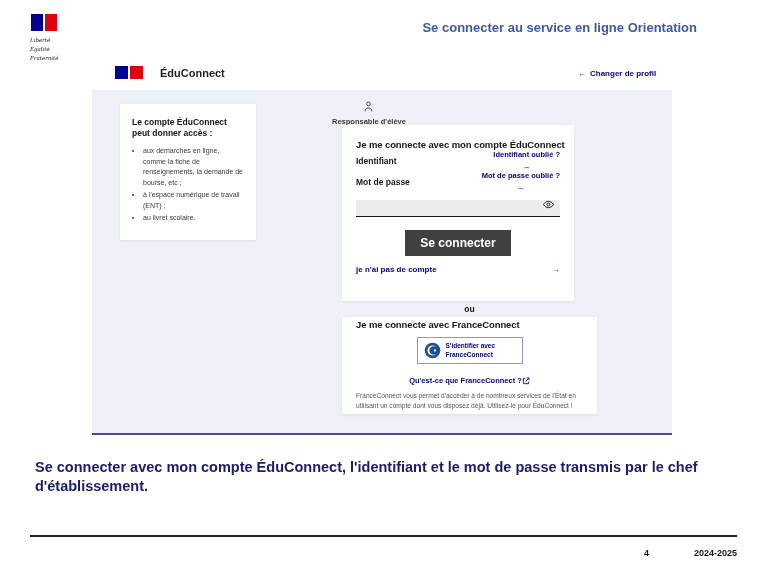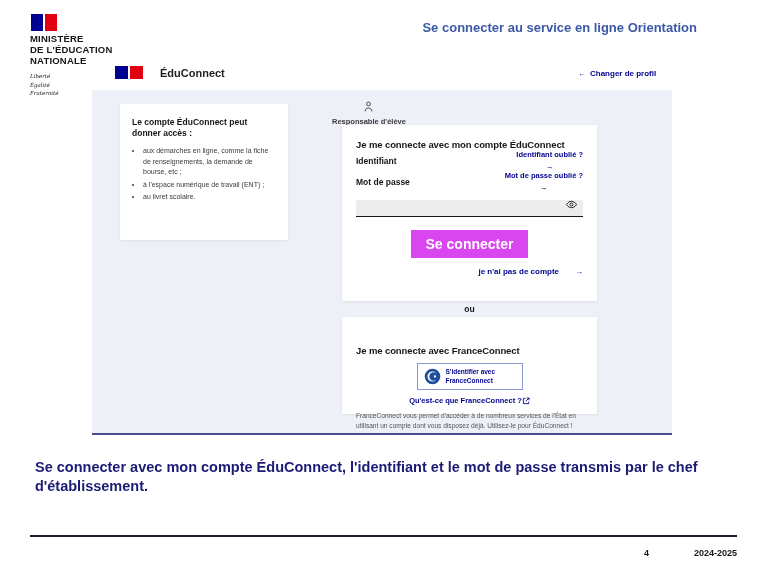--- a/index.html
+++ b/index.html
@@ -39,83 +39,83 @@
   }
 
   
   .panel {
     position:absolute; left:92px; top:90px; width:580px; height:345px;
     background:#eef0f7; border-bottom:2px solid #4a4a8f; box-sizing:border-box;
   }
 
   
   .info-card {
-    position:absolute; left:28px; top:14px; width:168px; height:136px;
+    position:absolute; left:28px; top:14px; width:136px; height:136px;
     background:#fff; padding:13px 12px; box-sizing:border-box;
     box-shadow:0 1px 3px rgba(0,0,0,.07);
   }
   .info-title { font-size:8.5px; font-weight:bold; line-height:1.3; margin-bottom:7px; }
   .info-card ul { margin:0; padding-left:11px; font-size:7px; color:#3a3a3a; line-height:1.5; }
   .info-card li { margin-bottom:2px; }
 
   
   .profile-row {
     position:absolute; left:240px; top:11px;
     display:flex; align-items:center; gap:5px;
     font-size:7.5px; font-weight:bold; color:#3a3a3a;flex-direction:column;
   }
 
   
   .login-card {
-    position:absolute; left:250px; top:35px; width:255px; height:176px;
+    position:absolute; left:250px; top:35px; width:232px; height:176px;
     background:#fff; padding:14px; box-sizing:border-box;
     box-shadow:0 1px 3px rgba(0,0,0,.07);
   }
   .card-title { font-size:9.5px; font-weight:bold; white-space:nowrap; letter-spacing:-.1px; }
   .field-row { display:flex; justify-content:space-between; align-items:center; }
   .field-label { font-size:8.5px; font-weight:bold; color:#161616; }
   .forgot-link { font-size:7.5px; font-weight:bold; color:#000091; cursor:pointer; display:flex; gap:3px; align-items:center;flex-direction:column; }
   .input-wrap { position:relative; margin-top:4px; }
   .text-input {
     width:100%; height:17px; background:#ececec;
     border:none; border-bottom:1px solid #161616; border-radius:2px 2px 0 0;
     font-size:8px; color:#555; padding:0 6px; box-sizing:border-box;
     font-family:"Liberation Sans", sans-serif;
   }
   .eye-toggle { position:absolute; right:6px; top:3px; cursor:pointer; line-height:0; }
   .submit-btn {
-    display:block; margin:13px auto 0; background:#d946ef; color:#fff;
-    font-size:14px; font-weight:bold; border:none; padding:6px 15px; cursor:pointer;
+    display:block; margin:13px auto 0; background:#404040; color:#fff;
+    font-size:12px; font-weight:bold; border:none; padding:6px 15px; cursor:pointer;
     font-family:"Liberation Sans", sans-serif;
   }
   .no-account {
     margin-top:9px; text-align:center; font-size:8px; font-weight:bold; color:#000091;
-    cursor:pointer; display:flex; justify-content:flex-end; gap:16px; align-items:center;
+    cursor:pointer; display:flex; justify-content:space-between; gap:3px; align-items:center;
   }
 
   
   .divider-ou {
     position:absolute; left:250px; top:214px; width:255px;
     text-align:center; font-size:8.5px; font-weight:bold; color:#161616;
   }
 
   
   .fc-card {
     position:absolute; left:250px; top:227px; width:255px; height:97px;
-    background:#fff; padding:28px 14px; box-sizing:border-box;
+    background:#fff; padding:2px 14px; box-sizing:border-box;
     box-shadow:0 1px 3px rgba(0,0,0,.07);
   }
   .fc-btn {
     display:flex; align-items:center; gap:5px; margin:7px auto 0;
     width:106px; border:1px solid #8a97cf; background:#fff; padding:4px 6px;
     box-sizing:border-box; cursor:pointer;
   }
   .fc-btn-text { font-size:6.5px; font-weight:bold; color:#000091; line-height:1.25; text-align:left; }
   .fc-link {
-    margin-top:6px; text-align:center; font-size:7.5px; font-weight:bold; color:#000091;
+    margin-top:12px; text-align:center; font-size:7.5px; font-weight:bold; color:#000091;
     cursor:pointer; display:flex; justify-content:center; align-items:center;
   }
   .fc-desc { margin-top:6px; font-size:6.6px; color:#555; line-height:1.55; }
 
   
   .caption {
     position:absolute; left:35px; top:458px; width:706px;
     font-size:14.5px; font-weight:bold; color:#1b1b75; line-height:1.3;
   }
   .footer-line { position:absolute; left:30px; top:535px; width:707px; border-top:2px solid #1d1d2e; }
@@ -124,25 +124,20 @@
 </style>
 </head>
 <body>
 
 <div class="slide">
 
   <div class="ministry">
     <div class="flag">
       <div class="b"></div>
         <div class="r"></div>
-    </div>
-    <div class="ministry-name">
-      <div>MINISTÈRE</div>
-      <div>DE L'ÉDUCATION</div>
-      <div>NATIONALE</div>
     </div>
     <div class="motto">
       <div>Liberté</div>
       <div>Égalité</div>
       <div>Fraternité</div>
     </div>
   </div>
 
   <div class="slide-title">Se connecter au service en ligne Orientation</div>
 

